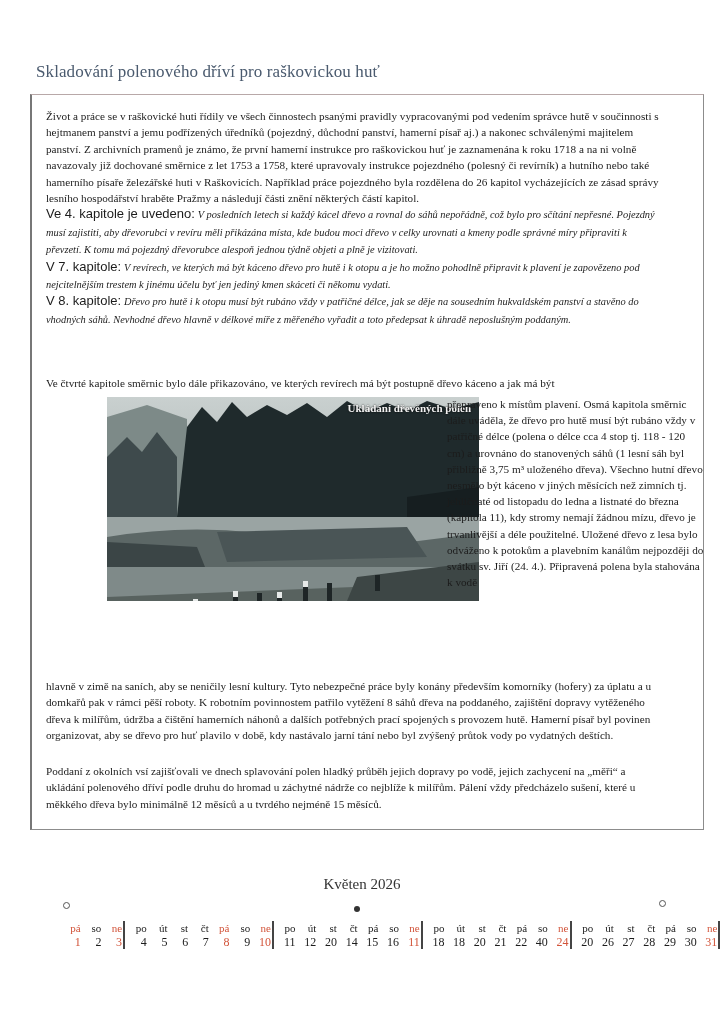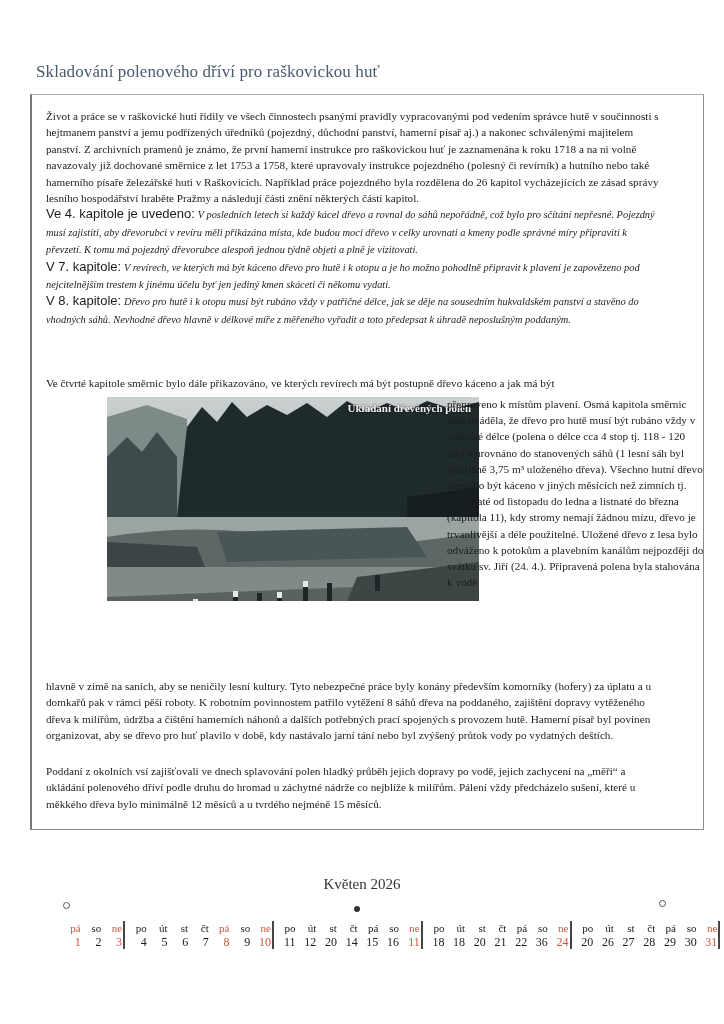--- a/index.html
+++ b/index.html
@@ -214,21 +214,21 @@
     <div class="day">
       <span>čt</span>
       <span class="n">21</span>
     </div>
     <div class="day">
       <span>pá</span>
       <span class="n">22</span>
     </div>
     <div class="day">
       <span>so</span>
-      <span class="n">36</span>
+      <span class="n">40</span>
     </div>
     <div class="day red">
       <span>ne</span>
       <span class="n">24</span>
     </div>
     <div class="sep"></div>
     <div class="day">
       <span>po</span>
       <span class="n">20</span>
     </div>

